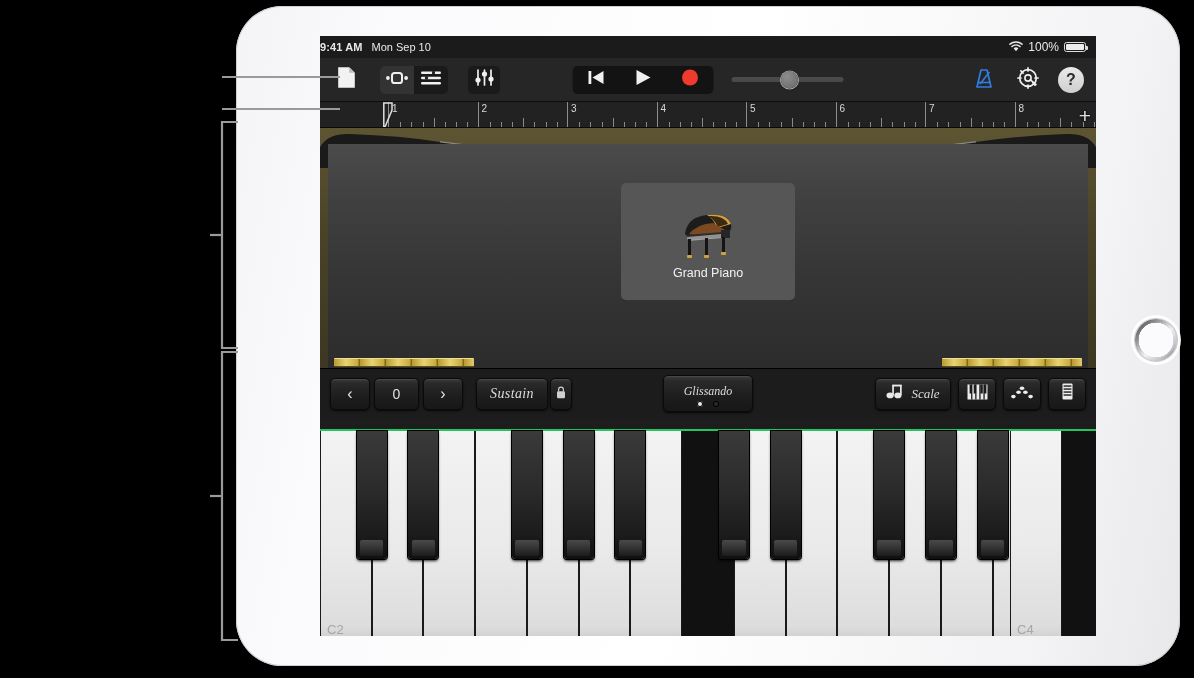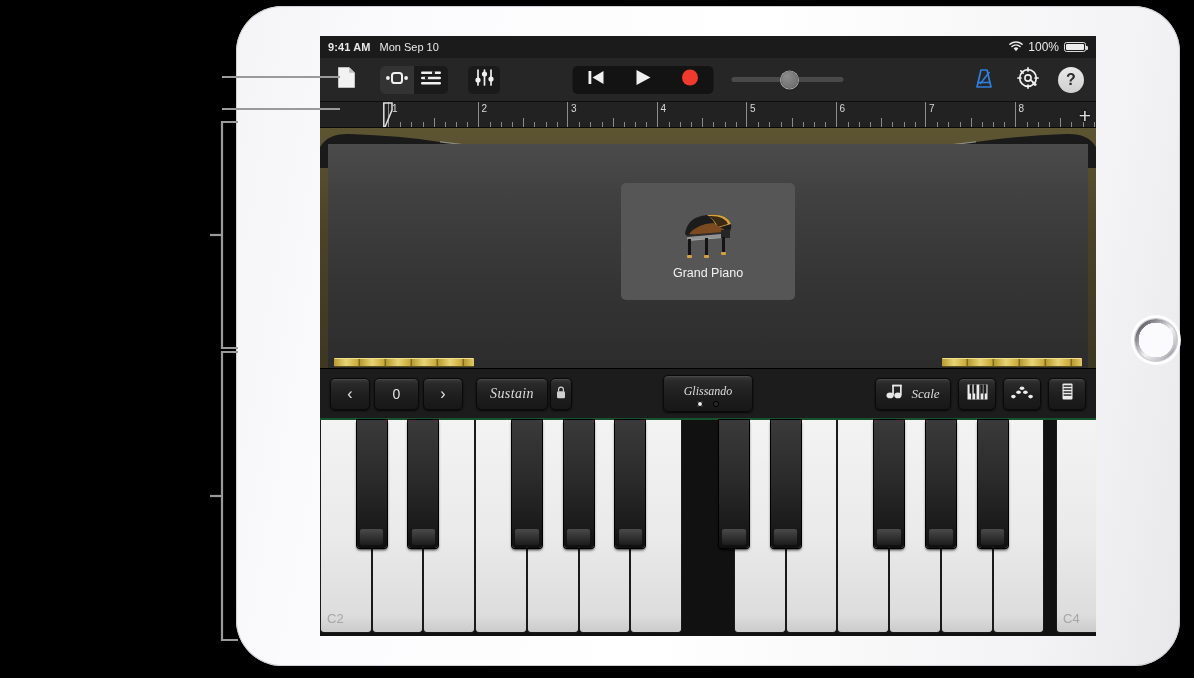--- a/index.html
+++ b/index.html
@@ -50,21 +50,21 @@
     background: linear-gradient(135deg,#2a2a2e 0%,#8d8d93 28%,#f2f2f4 55%,#bdbdc3 80%,#39393d 100%);
     -webkit-mask: radial-gradient(circle, transparent 0 58%, #000 59%);
             mask: radial-gradient(circle, transparent 0 58%, #000 59%);
     opacity:.95;
   }
 
   
   #statusbar {
     position: relative; height: 22px; background: #1b1b1b;
     color: #e8e8e8; font-size: 11px; display: flex; align-items: center;
-    padding: 0 10px 0 8px;
+    padding: 0 10px 0 0;
   }
   #statusbar .time { font-weight: bold; letter-spacing: .1px; }
   #statusbar .date { margin-left: 9px; }
   #statusbar .right { margin-left: auto; display: flex; align-items: center; gap: 5px; }
   .batt-pct { font-size: 12px; }
   .batt {
     width: 22px; height: 10px; border: 1px solid #dcdcdc; border-radius: 2.5px;
     position: relative; display: inline-block;
   }
   .batt i { position: absolute; inset: 1.4px; background: #ececec; border-radius: 1px; display:block; }
@@ -209,21 +209,22 @@
   .gliss .dot { width: 6px; height: 6px; border-radius: 50%; background: #2b2b2b; box-shadow: 0 0 0 1px #000 inset; }
   .gliss .dot.on { background: #eee; }
   #ctl-right { margin-left: auto; display: flex; align-items: center; gap: 7px; padding-left: 10px; }
   .scale-btn { width: 76px; gap: 6px; }
   .scale-btn .txt { font-family: "Liberation Serif", serif; font-style: italic; font-size: 13px; color: #dcdcdc; }
   .icon-btn { width: 38px; }
 
   
   #keyboard {
     position: relative; height: 218px; background: #111;
-    border-top: 2px solid #14532d;
+    border-top: 2px solid #22c55e;
+    margin-top: 11px;
   }
   .wkey {
     position: absolute; top: 0; bottom: 3px;
     background: linear-gradient(180deg,#f3f3f3 0%,#eaeaea 55%,#dddddd 92%,#cbcbcb 100%);
     border: 1px solid #1a1a1a; border-top: none;
     border-radius: 0 0 4px 4px;
     cursor: pointer;
   }
   .wkey .note {
     position: absolute; left: 6px; bottom: 6px;
@@ -622,21 +623,21 @@
         <div class="wkey" style="left: 155.2px; width: 51.7333px;"></div>
         <div class="wkey" style="left: 206.933px; width: 51.7333px;"></div>
         <div class="wkey" style="left: 258.667px; width: 51.7333px;"></div>
         <div class="wkey" style="left: 310.4px; width: 51.7333px;"></div>
         <div class="wkey" style="left: 413.867px; width: 51.7333px;"></div>
         <div class="wkey" style="left: 465.6px; width: 51.7333px;"></div>
         <div class="wkey" style="left: 517.333px; width: 51.7333px;"></div>
         <div class="wkey" style="left: 569.067px; width: 51.7333px;"></div>
         <div class="wkey" style="left: 620.8px; width: 51.7333px;"></div>
         <div class="wkey" style="left: 672.533px; width: 51.7333px;"></div>
-        <div class="wkey" style="left: 736px; width: 51.7333px;">
+        <div class="wkey" style="left: 690px; width: 51.7333px;">
           <span class="note">C4</span>
         </div>
         <div class="bkey" style="left: 36.7307px; width: 30.0053px; height: 128px;"></div>
         <div class="bkey" style="left: 88.464px; width: 30.0053px; height: 128px;"></div>
         <div class="bkey" style="left: 191.931px; width: 30.0053px; height: 128px;"></div>
         <div class="bkey" style="left: 243.664px; width: 30.0053px; height: 128px;"></div>
         <div class="bkey" style="left: 295.397px; width: 30.0053px; height: 128px;"></div>
         <div class="bkey" style="left: 398.864px; width: 30.0053px; height: 128px;"></div>
         <div class="bkey" style="left: 450.597px; width: 30.0053px; height: 128px;"></div>
         <div class="bkey" style="left: 554.064px; width: 30.0053px; height: 128px;"></div>

